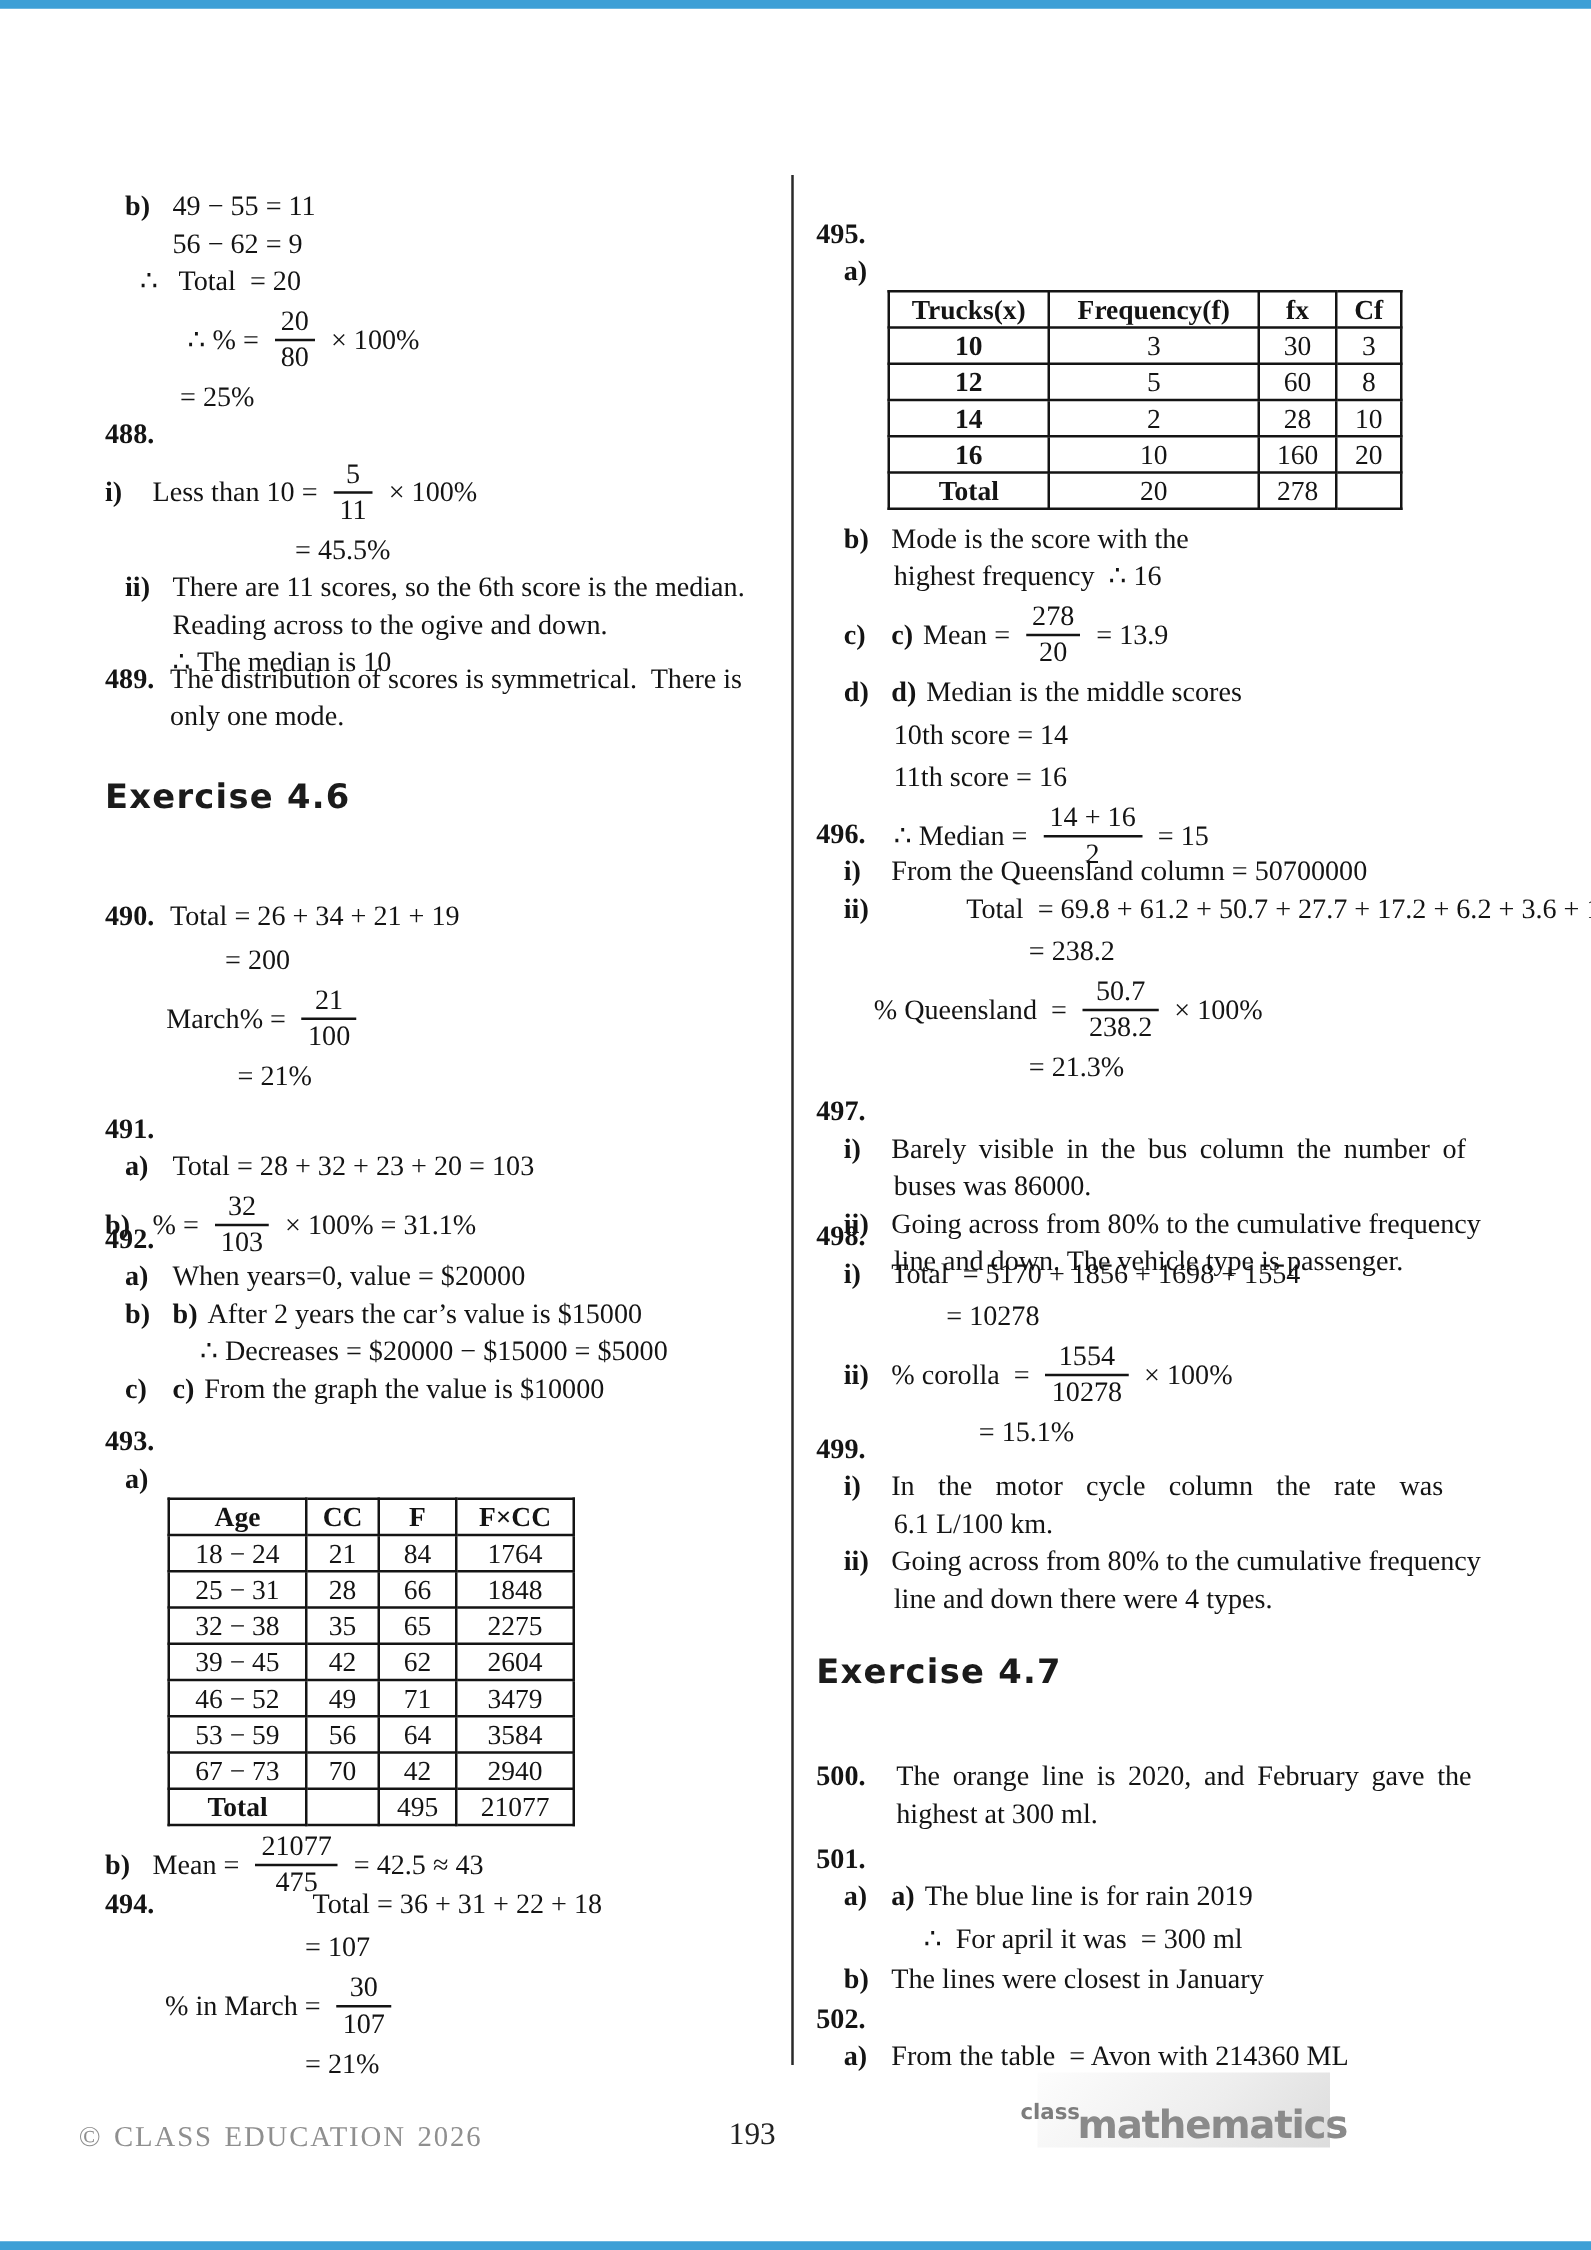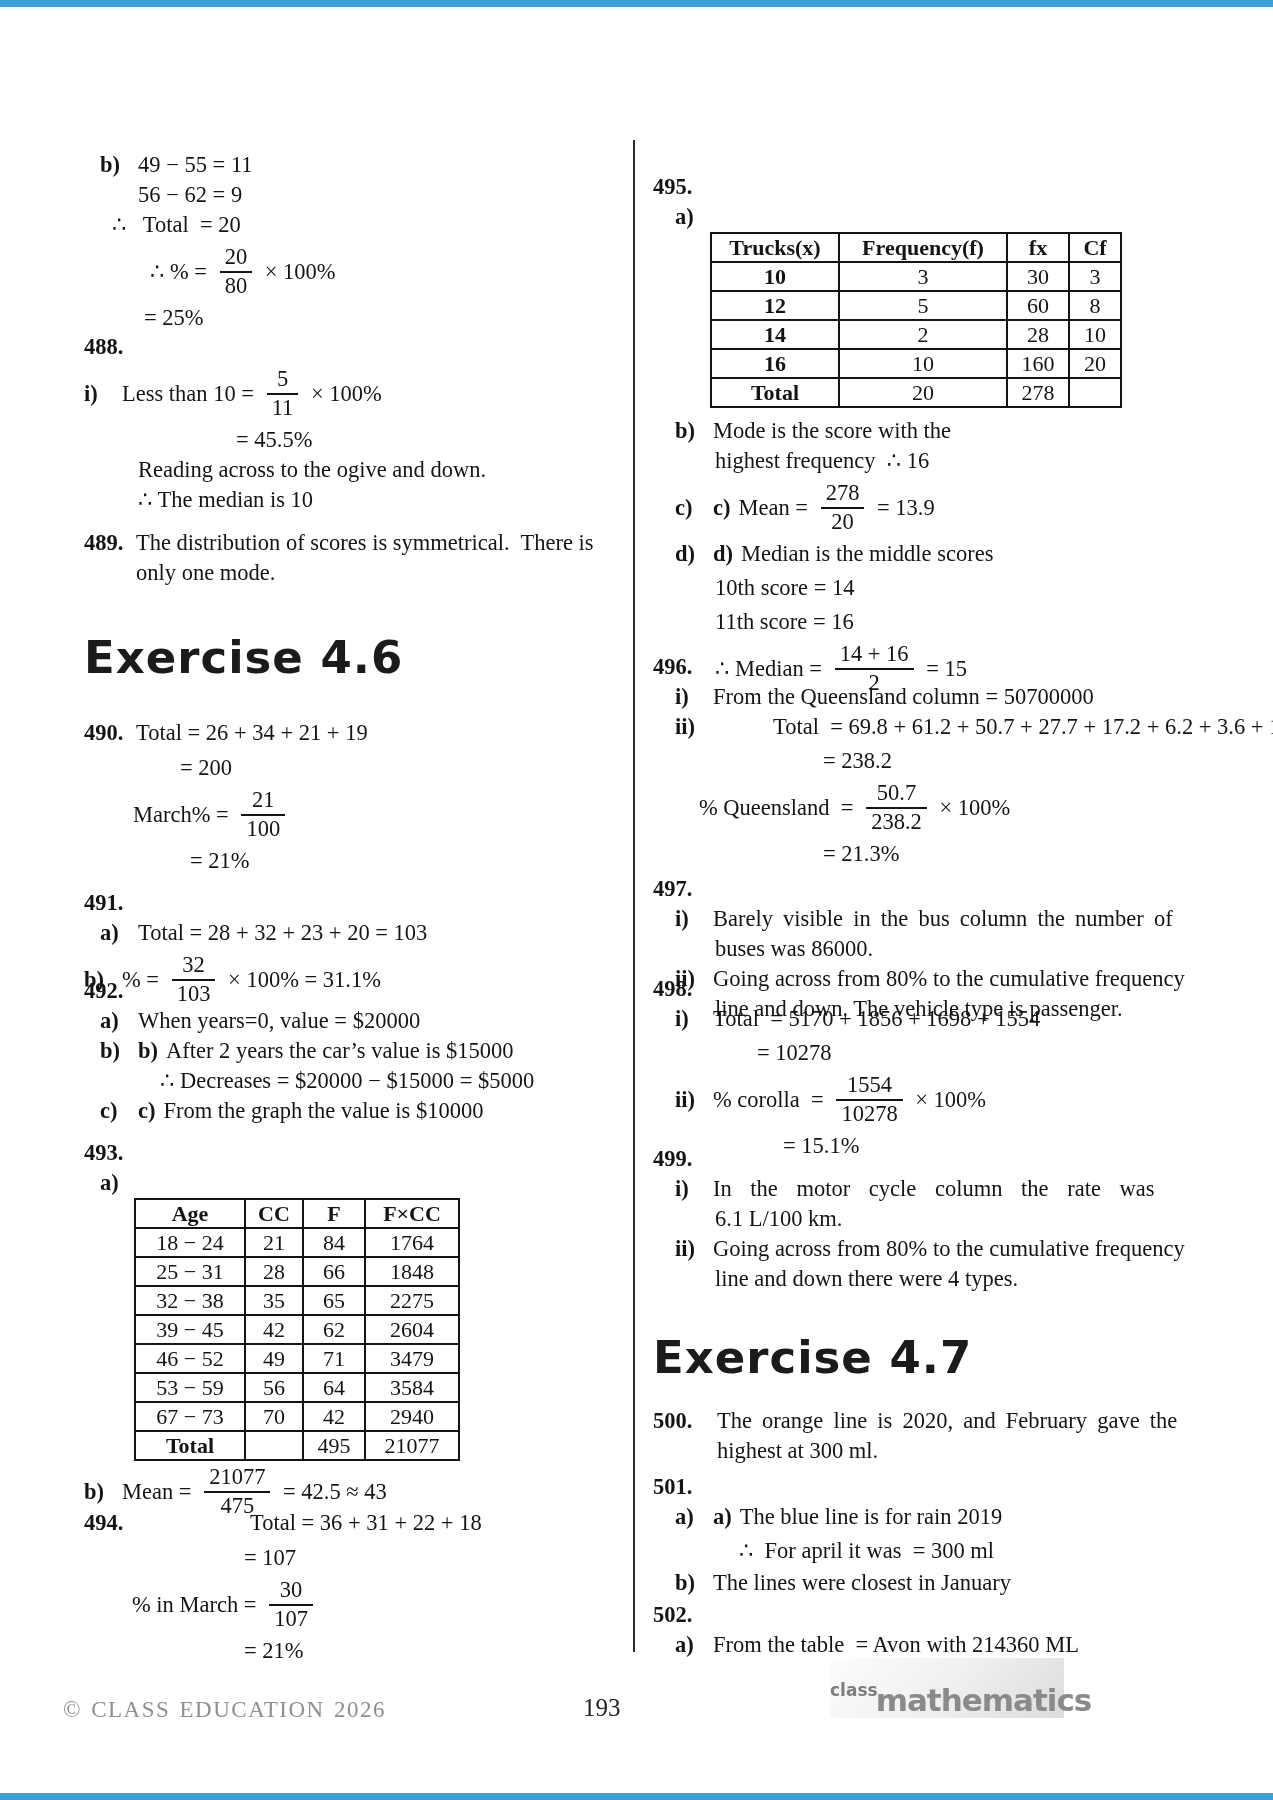--- a/index.html
+++ b/index.html
@@ -26,21 +26,21 @@
   .ind { margin-left:16px; }
   .ind.r { margin-left:22px; }
 
   .feq { margin:5px 0; display:flex; align-items:center; }
   .frac { display:inline-block; vertical-align:middle; text-align:center; line-height:24px; margin:0 7px; }
   .frac .fn { display:block; padding:0 5px 2px; border-bottom:2px solid #141414; }
   .frac .fd { display:block; padding:1px 5px 0; }
 
   .exhead {
     font-family:"DejaVu Sans","Liberation Sans",sans-serif;
-    font-size:45px; font-weight:600; letter-spacing:1px; line-height:48px; color:#1b1b1b;margin-top:20px;
+    font-size:27px; font-weight:600; letter-spacing:1px; line-height:48px; color:#1b1b1b;
   }
 
   table.dtable { border-collapse:collapse; font-size:22px; color:#141414; }
   table.dtable th, table.dtable td {
     border:2px solid #141414; text-align:center; padding:1px 8px; line-height:25px; height:25px;
   }
   table.dtable th { font-weight:bold; }
   td.b { font-weight:bold; }
   #t495 td:first-child { font-weight:bold; }
   #t493 { margin-left:50px; } #t495 { margin-left:57px; }
@@ -52,21 +52,21 @@
   .ws4 { word-spacing:4.5px; } .ws12 { word-spacing:13px; }
 
   .footer-copy {
     position:absolute; left:63px; top:1697px; font-size:23px; color:#8f8f8f;
     letter-spacing:1.5px; word-spacing:2px;
   }
   .footer-page { position:absolute; left:583px; top:1694px; font-size:25px; color:#222; }
   .logo {
     position:absolute; left:830px; top:1658px; width:234px; height:60px;
     background:linear-gradient(135deg,#fdfdfd 0%,#eeeeee 55%,#dcdcdc 100%);
-    display:flex; align-items:center; 
+    display:flex; align-items:center; justify-content:center;
     font-family:"DejaVu Sans","Liberation Sans",sans-serif;
   }
   .logo-class { font-size:17px; font-weight:bold; color:#7d7d7d; margin-right:1px; position:relative; top:2px; }
   .logo-math { font-size:31px; font-weight:bold; color:#8a8a8a; letter-spacing:-1px;margin-top:24px; }
   .logo svg { margin:0 -2px 0 -1px; position:relative; top:-6px; }
 </style>
 </head>
 <body>
 
 <div class="page">
@@ -94,20 +94,21 @@
     <div class="feq ind">
       <span class="lbl">i)</span>
       <span class="txt">Less than 10 = </span>
       <span class="frac">
           <span class="fn">5</span>
           <span class="fd">11</span>
         </span>
       <span class="txt"> × 100%</span>
     </div>
     <div class="ln" style="margin-left:152px"><span class="txt">= 45.5%</span></div>
+    <div class="ln ind"><span class="lbl">ii)</span><span class="txt">There are 11 scores, so the 6th score is the median.</span></div>
     <div class="ln" style="margin-left:54px"><span class="txt">Reading across to the ogive and down.</span></div>
     <div class="ln" style="margin-left:54px"><span class="txt">∴ The median is 10</span></div>
   </div>
 
   <div class="q colL" style="top:528px">
     <div class="ln"><span class="qnum w">489.</span><span class="txt">The distribution of scores is symmetrical.  There is</span></div>
     <div class="ln" style="margin-left:52px"><span class="txt">only one mode.</span></div>
   </div>
 
   <div class="q colL exhead" style="top:614px">

